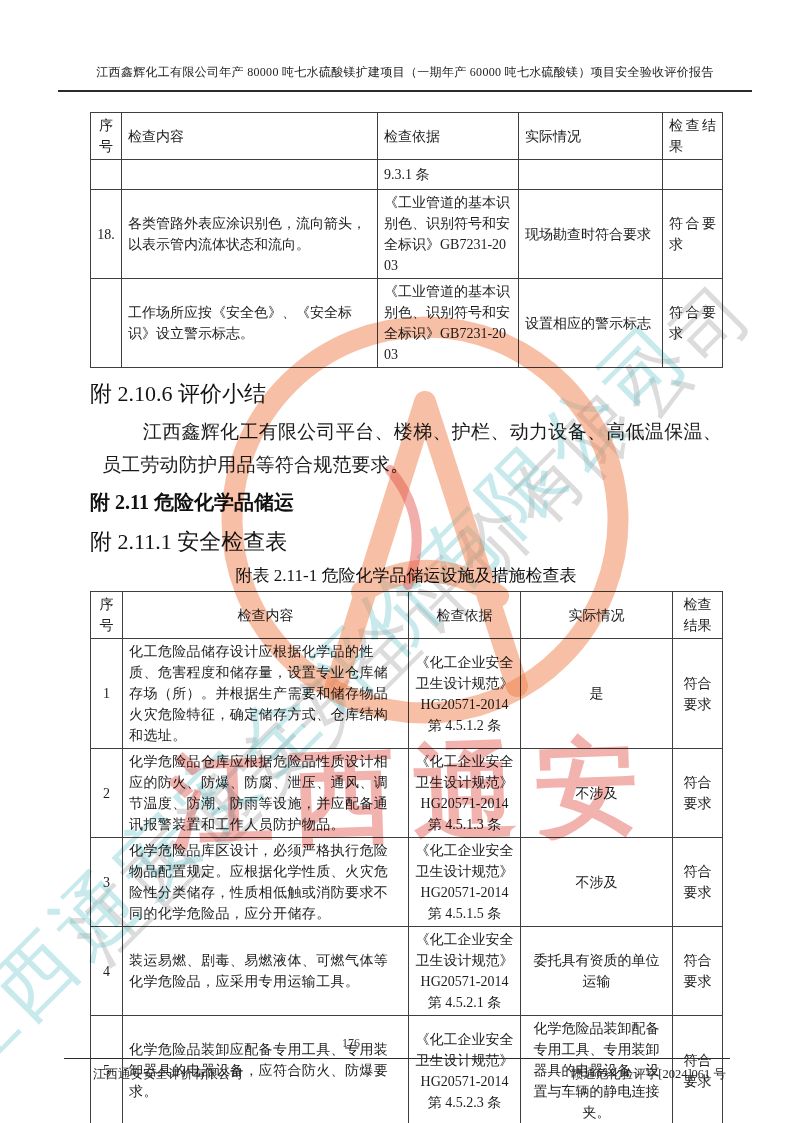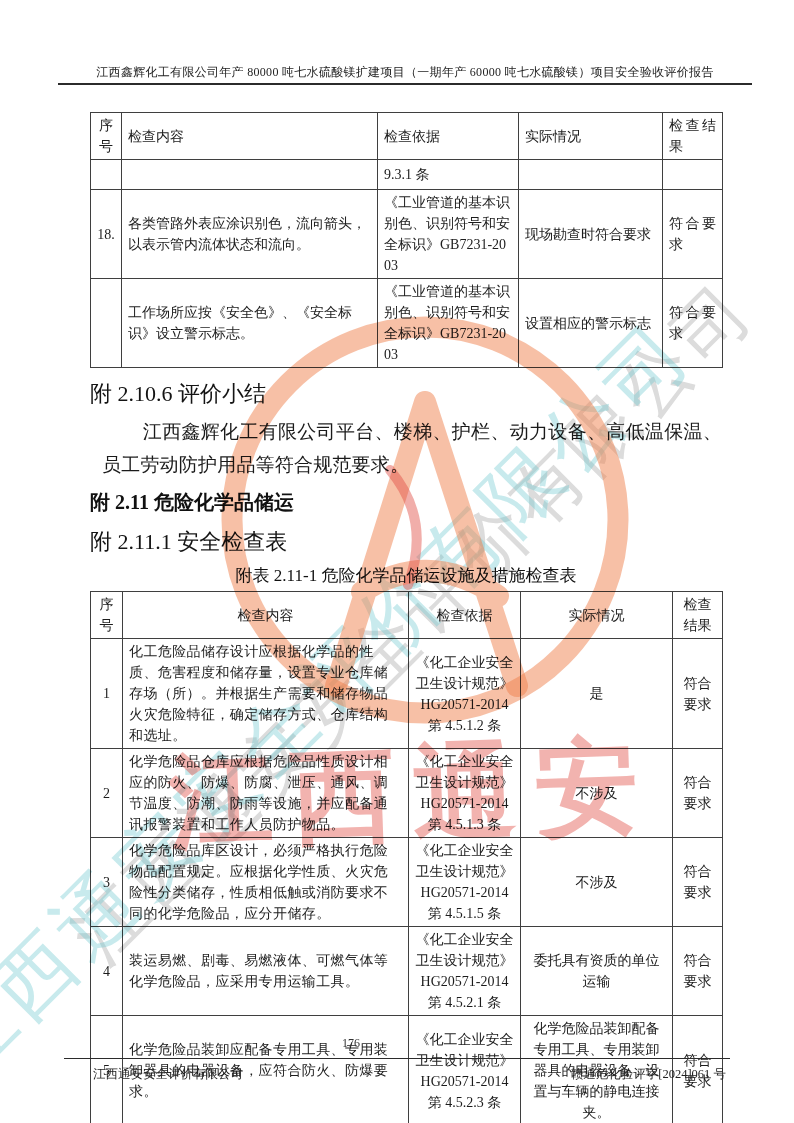--- a/index.html
+++ b/index.html
@@ -5,21 +5,21 @@
   html,body{margin:0;padding:0;background:#e8e8e8;}
   .page{
     position:relative;width:794px;height:1123px;margin:0 auto;background:#ffffff;
     overflow:hidden;color:#1c1c1c;
     font-family:"Liberation Serif","DejaVu Serif",serif;
   }
   
   .doc-header{
     position:absolute;top:64px;left:58px;right:42px;text-align:center;
     font-size:12px;letter-spacing:0.3px;color:#222;
-    border-bottom:2px solid #2b2b2b;padding-bottom:2px;
+    border-bottom:2px solid #2b2b2b;padding-bottom:9px;
   }
   
   .content{position:absolute;top:112px;left:90px;width:632px;}
   
   table.tbl{border-collapse:collapse;width:632px;table-layout:fixed;font-size:14px;line-height:21px;}
   table.tbl th,table.tbl td{border:1px solid #3f3f3f;vertical-align:middle;padding:2px 6px;font-weight:normal;overflow:hidden;word-break:break-all;}
   table.tbl th{font-size:14px;}
   
   .t1 col.c0{width:31px}.t1 col.c1{width:256px}.t1 col.c2{width:141px}.t1 col.c3{width:144px}.t1 col.c4{width:60px}
   .t1 thead tr{height:40px}

